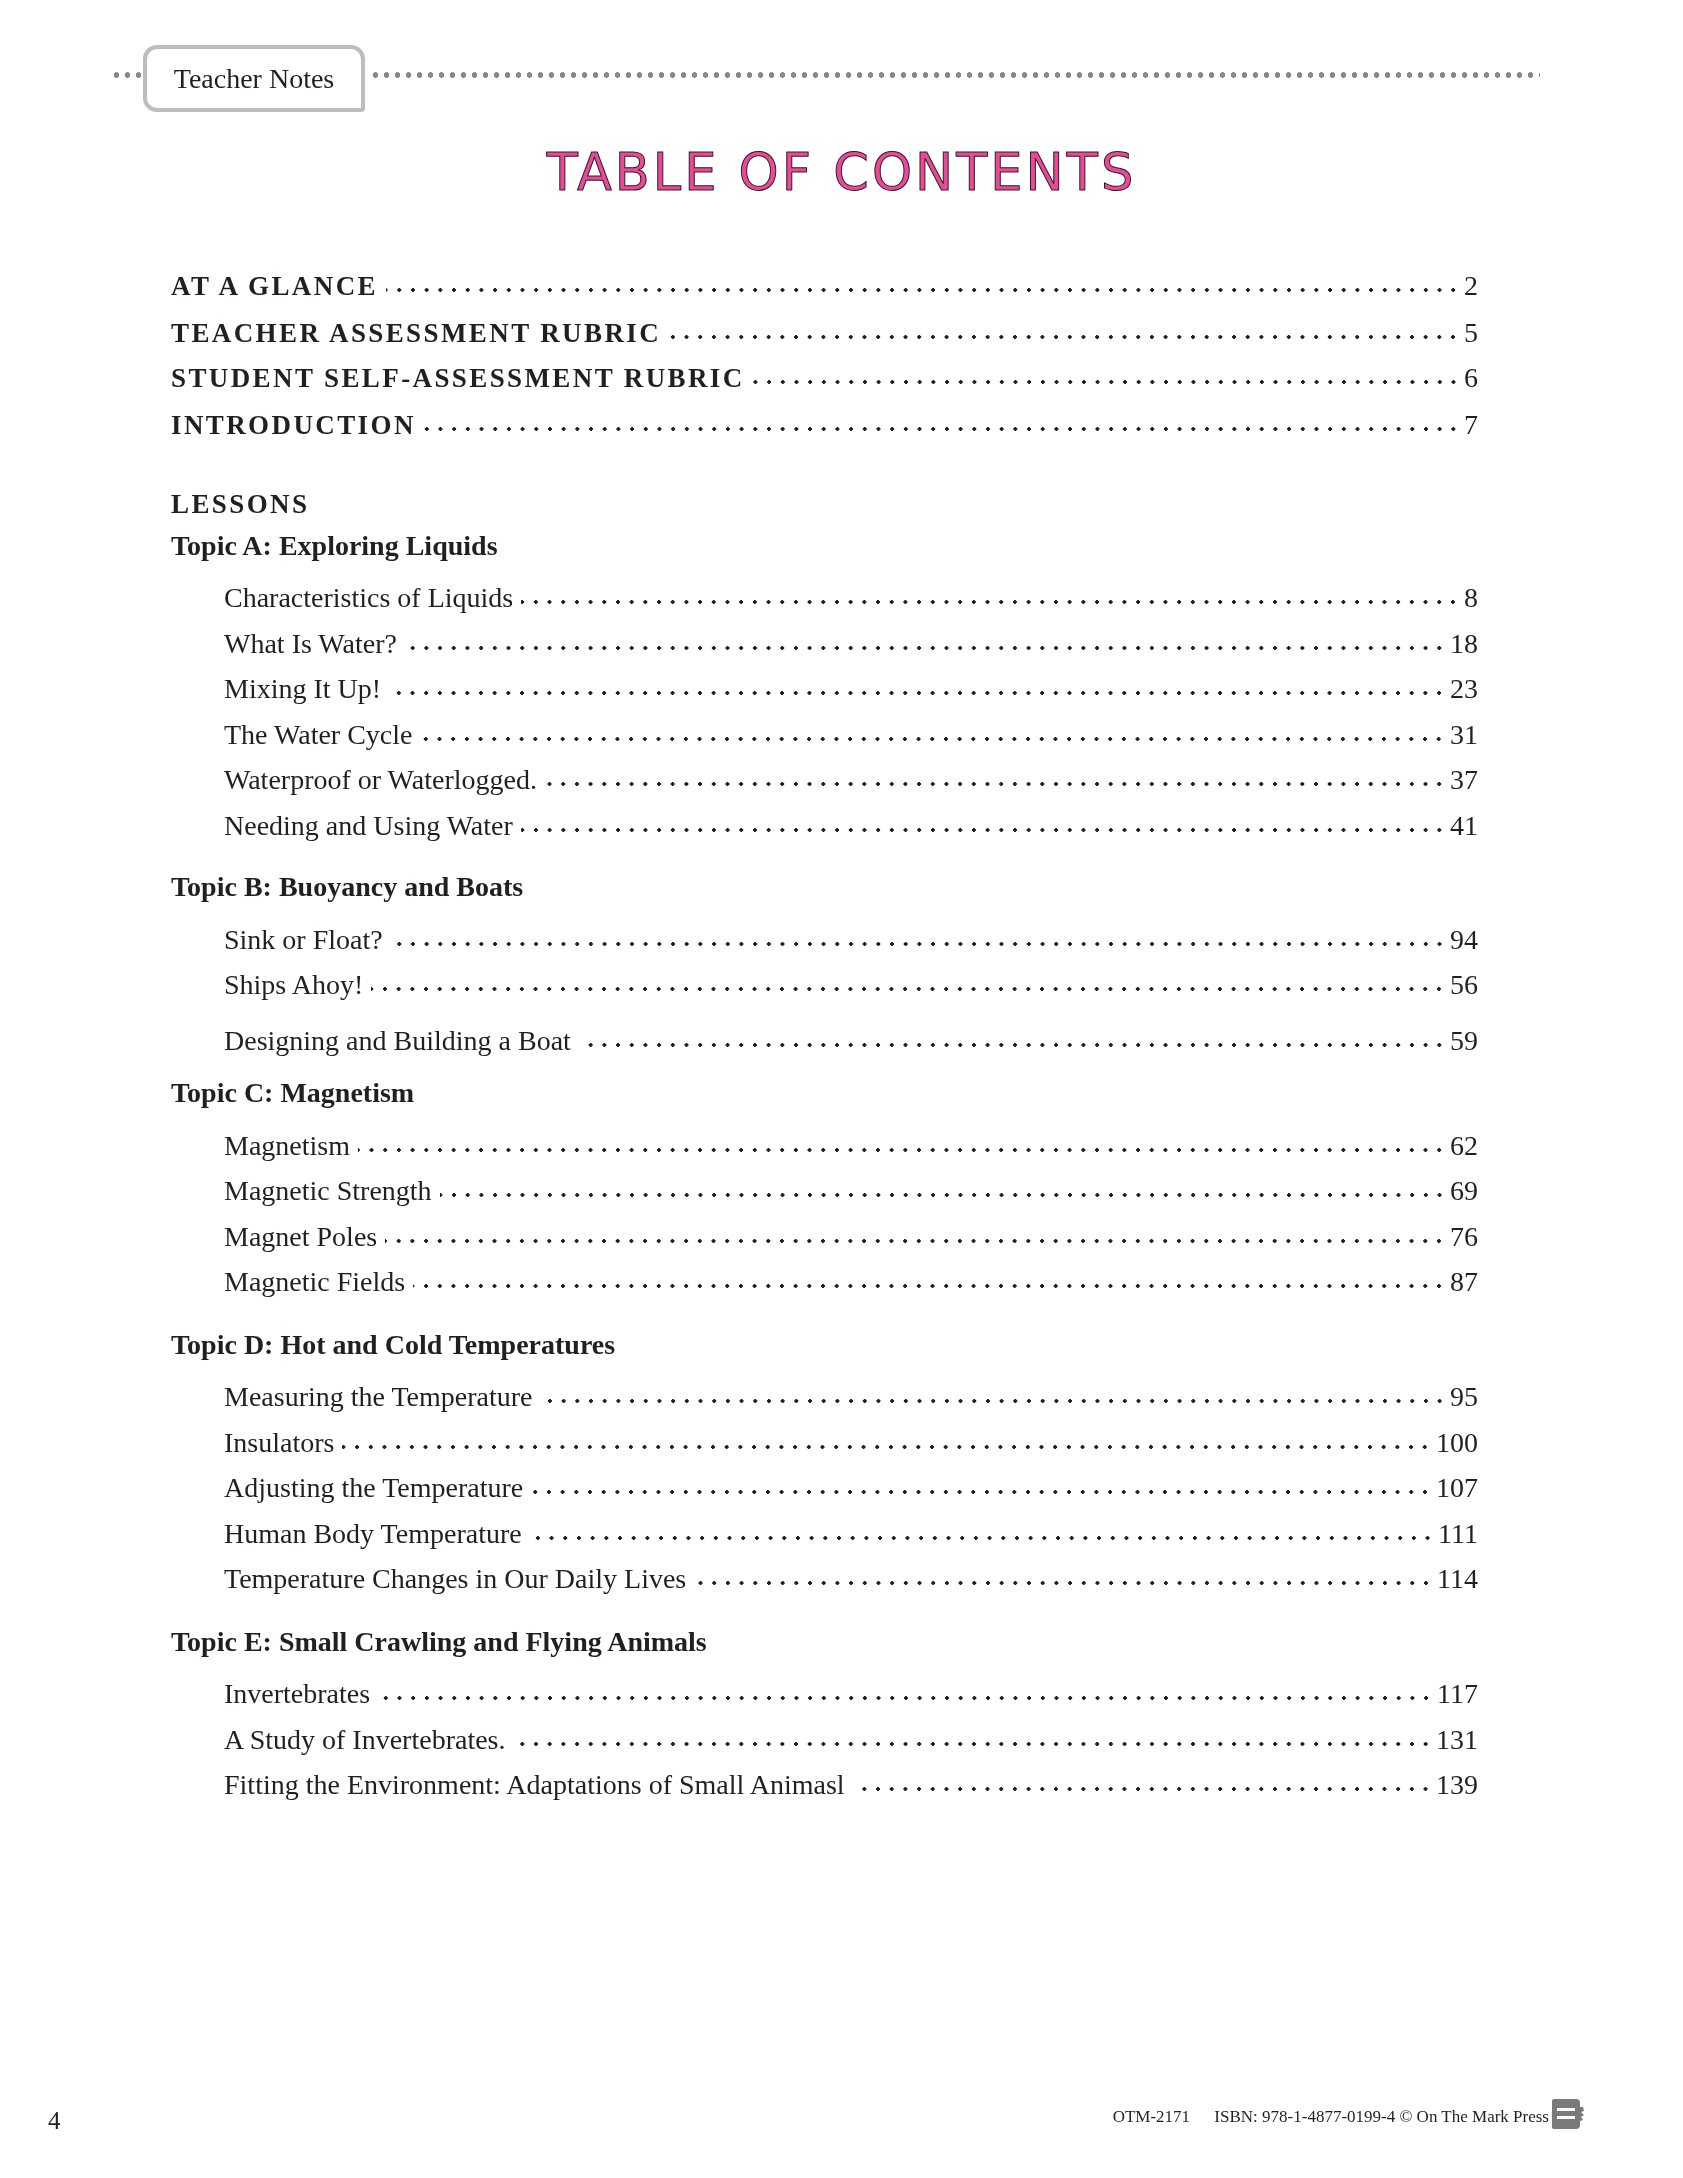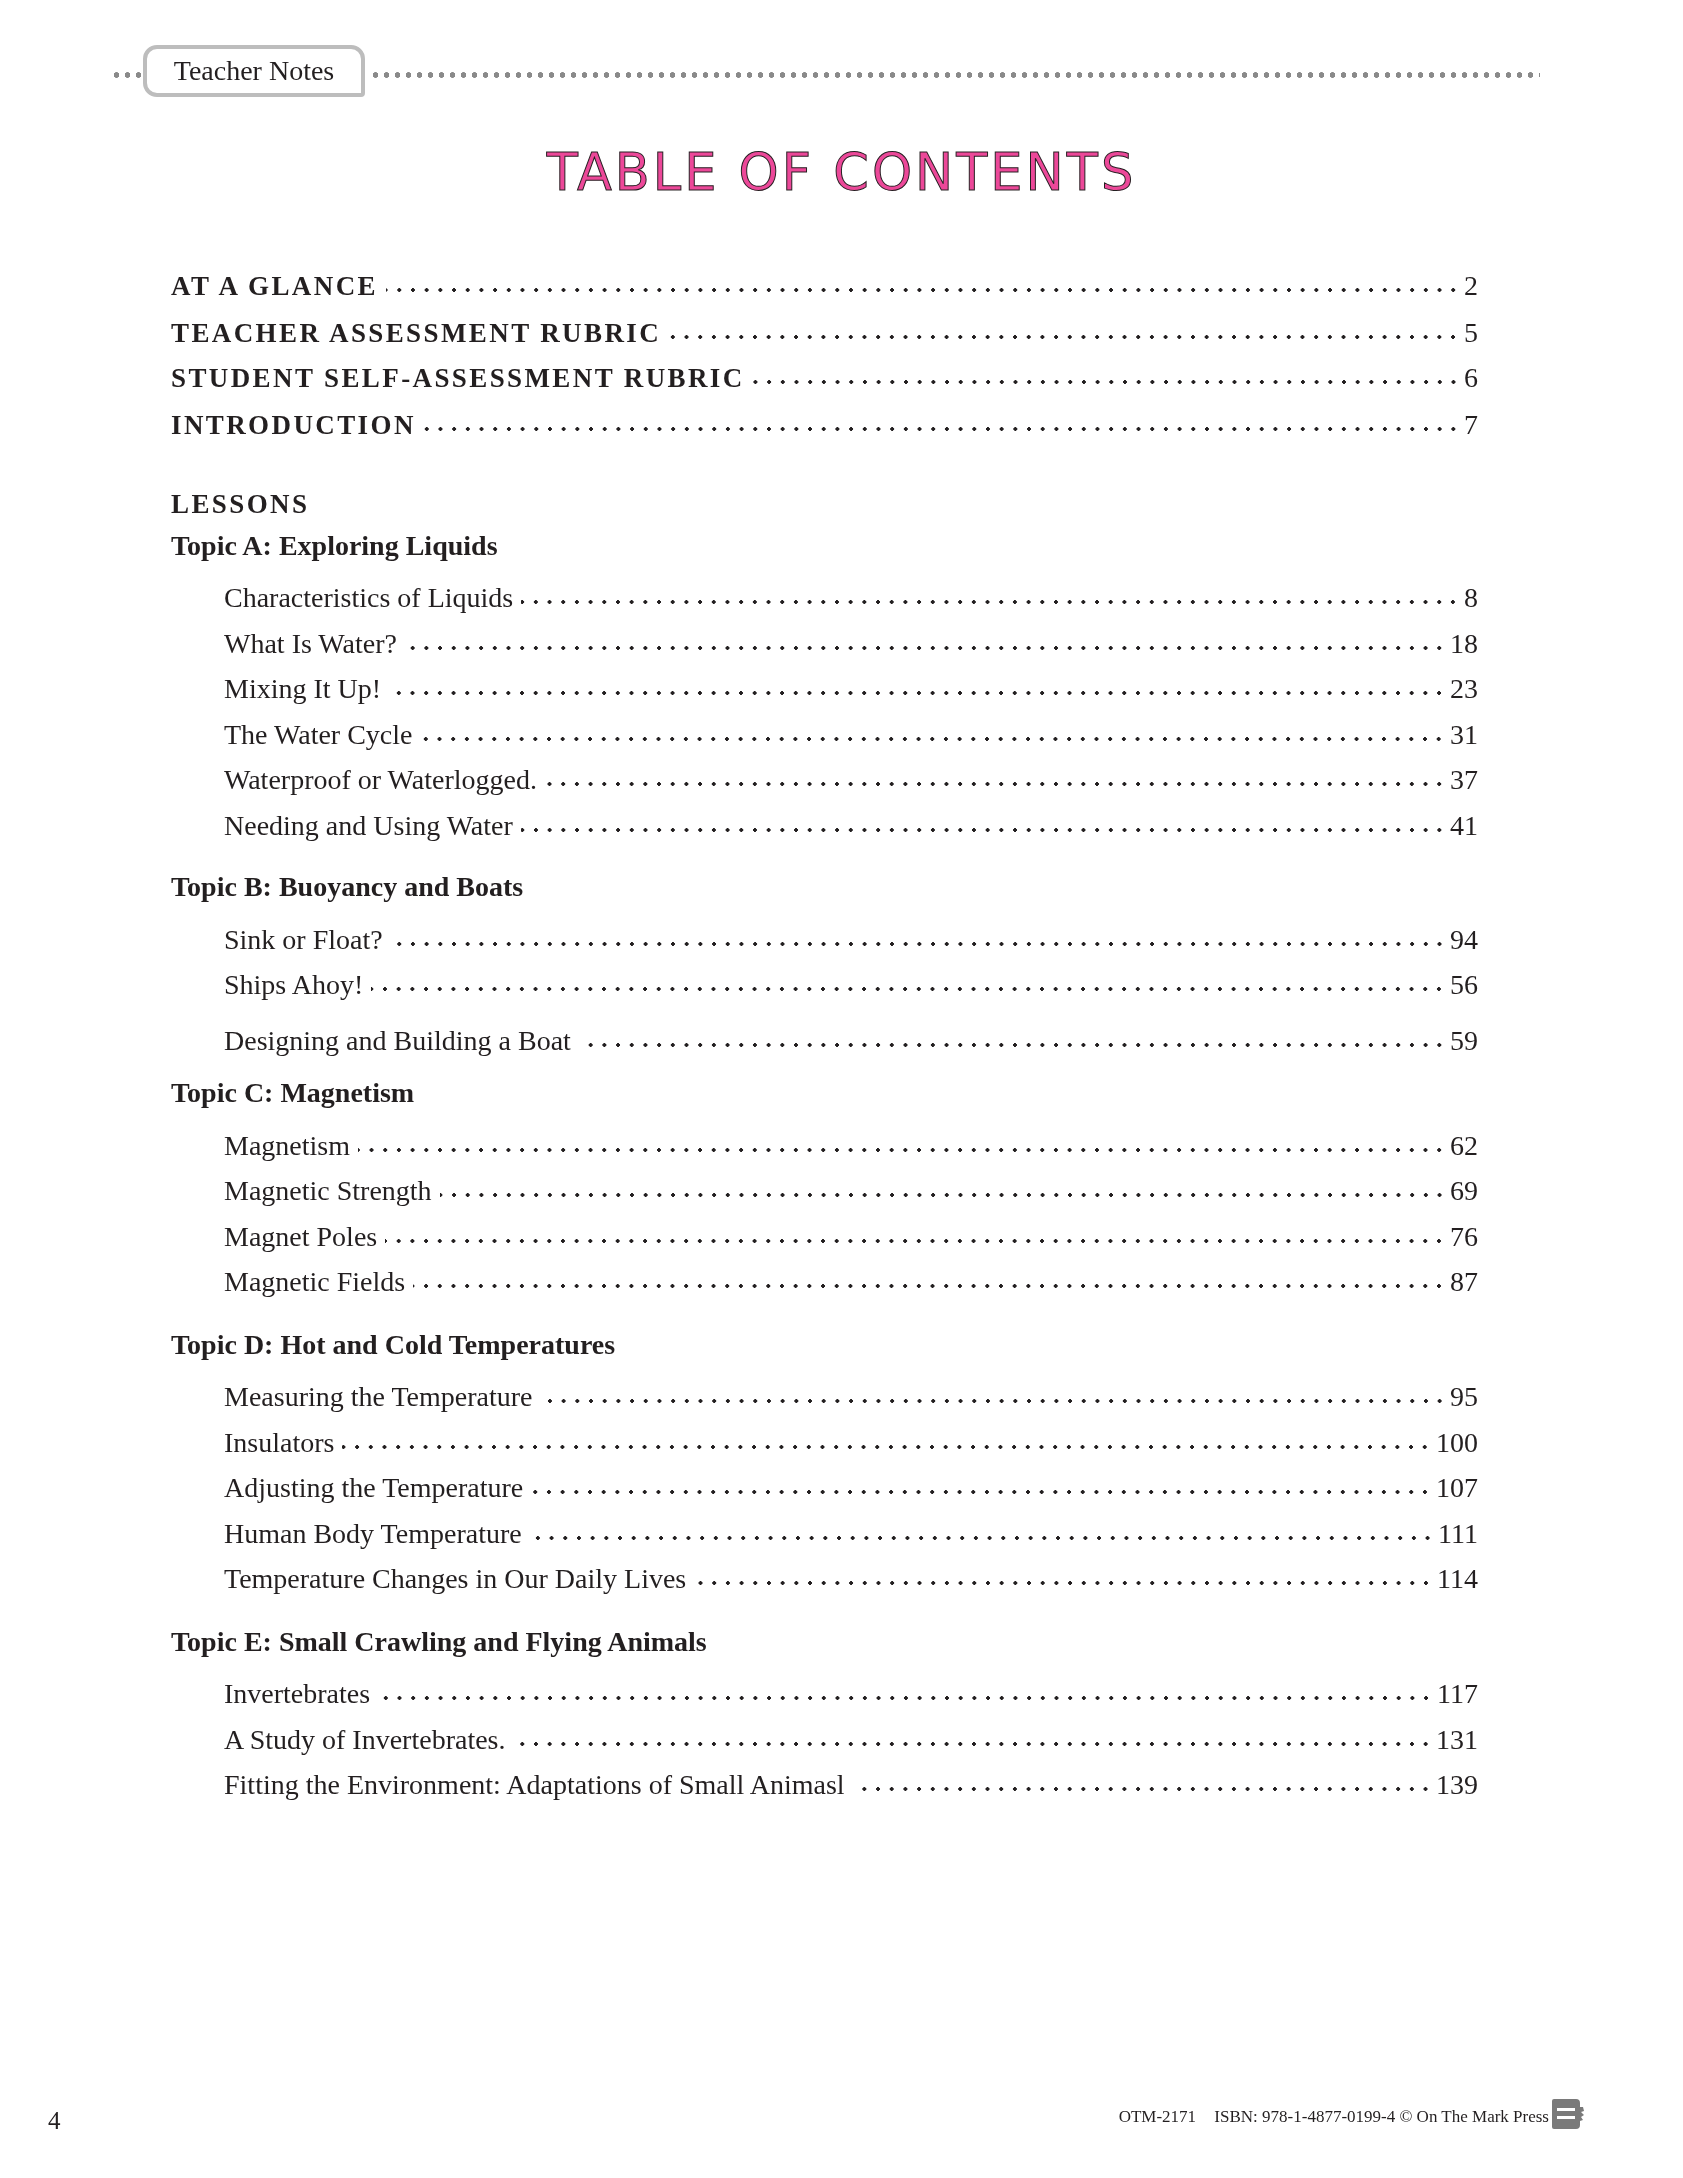--- a/index.html
+++ b/index.html
@@ -5,21 +5,21 @@
   html, body { margin:0; padding:0; background:#ffffff; }
   body { width:1683px; height:2178px; position:relative; overflow:hidden; color:#231f20; }
 
   
   .header-dots-left { position:absolute; left:111px; top:72px; width:32px; height:6px;
     background-image: radial-gradient(circle, #8a8a8a 2.6px, transparent 3px);
     background-size: 11px 6px; background-repeat: repeat-x; }
   .header-dots-right { position:absolute; left:370px; top:72px; width:1170px; height:6px;
     background-image: radial-gradient(circle, #8a8a8a 2.6px, transparent 3px);
     background-size: 11px 6px; background-repeat: repeat-x; }
-  .header-tab { position:absolute; left:143px; top:45px; width:222px; height:52px;
+  .header-tab { position:absolute; left:143px; top:45px; width:222px; height:67px;
     border:4px solid #bdbdbd; border-radius:14px; border-top-left-radius:14px; border-bottom-right-radius:4px;
     box-sizing:border-box; background:#fff; display:flex; align-items:center; justify-content:center; }
   .header-tab span { font-family:"Liberation Serif", serif; font-size:28px; color:#231f20; }
 
   .title { position:absolute; left:0; width:1683px; top:141px; text-align:center;
     font-family:"DejaVu Sans", "Liberation Sans", sans-serif; font-size:51px; letter-spacing:3px;
     font-weight:normal; color:#ec4899; -webkit-text-stroke:1px #231f20; line-height:63px; }
 
   
   .row { position:absolute; display:flex; align-items:flex-end; height:40px; right:205px; }
@@ -34,21 +34,21 @@
   .main-row .page { font-weight:normal; letter-spacing:0; font-size:28px; }
 
   .sub-row { left:224px; font-family:"Liberation Serif", serif; font-size:28px; }
 
   .heading { position:absolute; left:171px; font-family:"Liberation Serif", serif; font-weight:bold; font-size:28px; white-space:nowrap; }
   .heading.lessons { letter-spacing:2.4px; font-size:27px;margin-top:17px; }
 
   
   .footer-page { position:absolute; left:48px; top:2107px; font-family:"Liberation Serif", serif; font-size:25px; }
   .footer-info { position:absolute; right:134px; top:2107px; font-family:"Liberation Serif", serif; font-size:17px; white-space:nowrap; }
-  .footer-info .code { margin-right:14px; }
+  .footer-info .code { margin-right:20px; }
   .footer-logo { position:absolute; left:1550px; top:2099px; width:36px; height:30px; }
 </style>
 </head>
 <body>
 
 <div class="header-dots-left"></div>
 <div class="header-dots-right"></div>
 <div class="header-tab">
   <span>Teacher Notes</span>
 </div>

